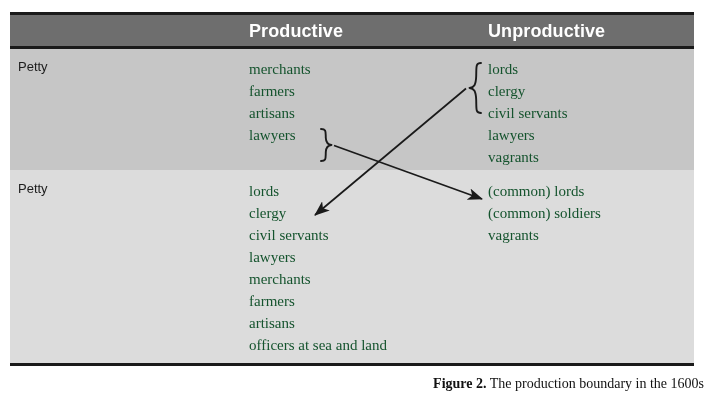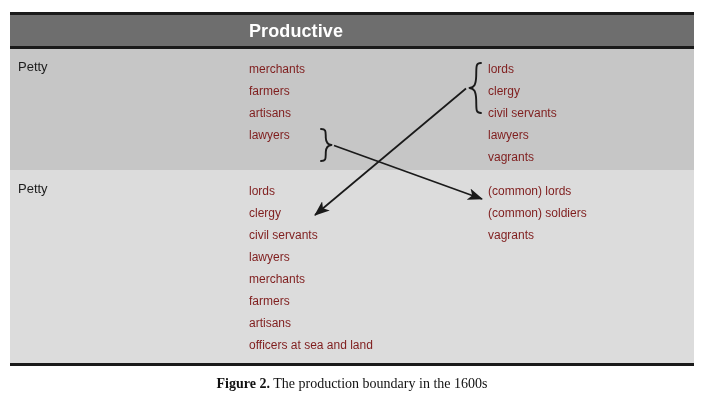--- a/index.html
+++ b/index.html
@@ -79,24 +79,25 @@
     left: 8px;
     font-size: 13px;
     color: #1d1d1d;
     white-space: nowrap;
   }
   .cat-petty { top: 47px; }
   .cat-king  { top: 169px; }
 
   .col-list {
     position: absolute;
-    font-size: 12px;
-    color: #7f1d1d;
+    font-size: 15px;
+    color: #14532d;
     line-height: 22px;
     white-space: nowrap;
+    font-family: Liberation Serif, serif;
   }
   .col-list div { height: 22px; }
 
   .petty-prod   { left: 239px; top: 46px; }
   .petty-unprod { left: 478px; top: 46px; }
   .king-prod    { left: 239px; top: 168px; }
   .king-unprod  { left: 478px; top: 168px; }
 
   
   .overlay {
@@ -105,21 +106,21 @@
     width: 704px; height: 410px;
     pointer-events: none;
   }
 
   
   .caption {
     position: absolute;
     left: 0;
     top: 376px;
     width: 704px;
-    text-align: center;
+    text-align: right;
     font-family: "Liberation Serif", serif;
     font-size: 14px;
     color: #111111;
     white-space: nowrap;
   }
   .caption b { font-weight: bold; }
 </style>
 </head>
 <body>
 
@@ -128,20 +129,21 @@
   <div class="table-wrap">
 
     <div class="rule rule-top"></div>
     <div class="header-band"></div>
     <div class="rule rule-mid"></div>
     <div class="row-band-petty"></div>
     <div class="row-band-king"></div>
     <div class="rule rule-bottom"></div>
 
     <div class="hdr-cell hdr-productive">Productive</div>
+    <div class="hdr-cell hdr-unproductive">Unproductive</div>
 
     <div class="cat-label cat-petty">Petty</div>
 
     <div class="col-list petty-prod">
       <div>merchants</div>
       <div>farmers</div>
       <div>artisans</div>
       <div>lawyers</div>
     </div>
 

